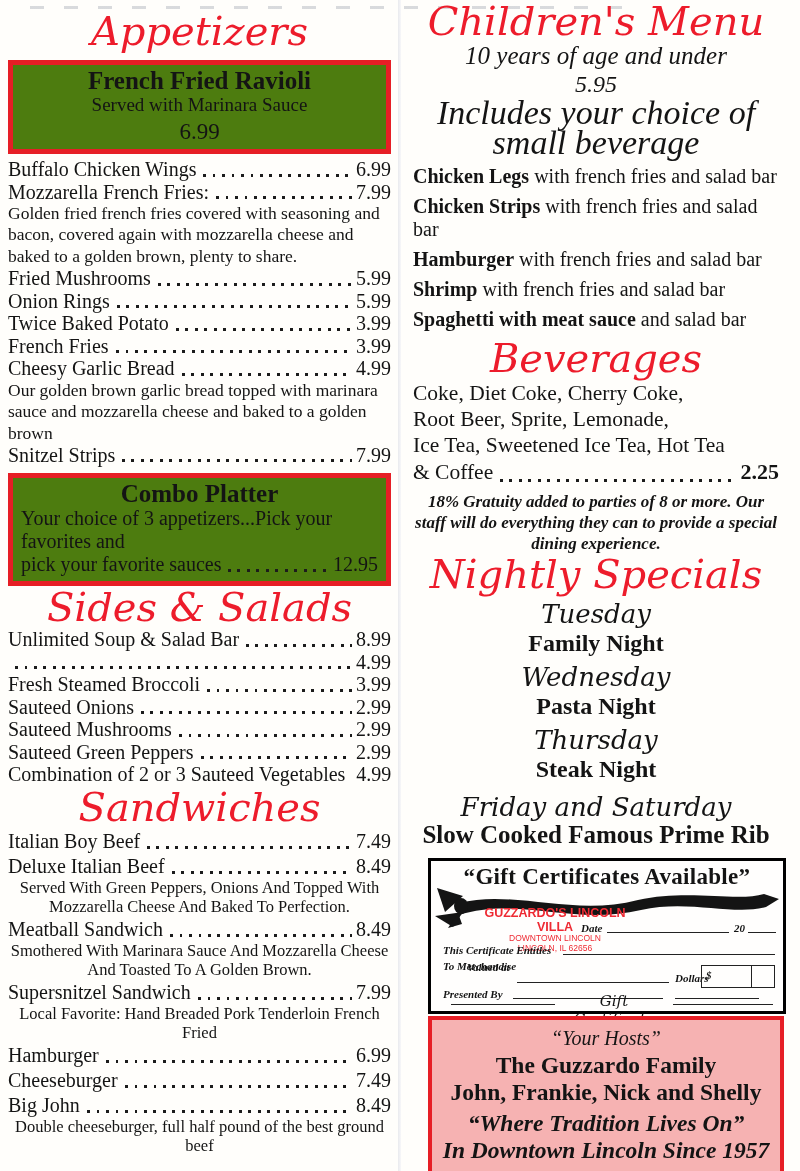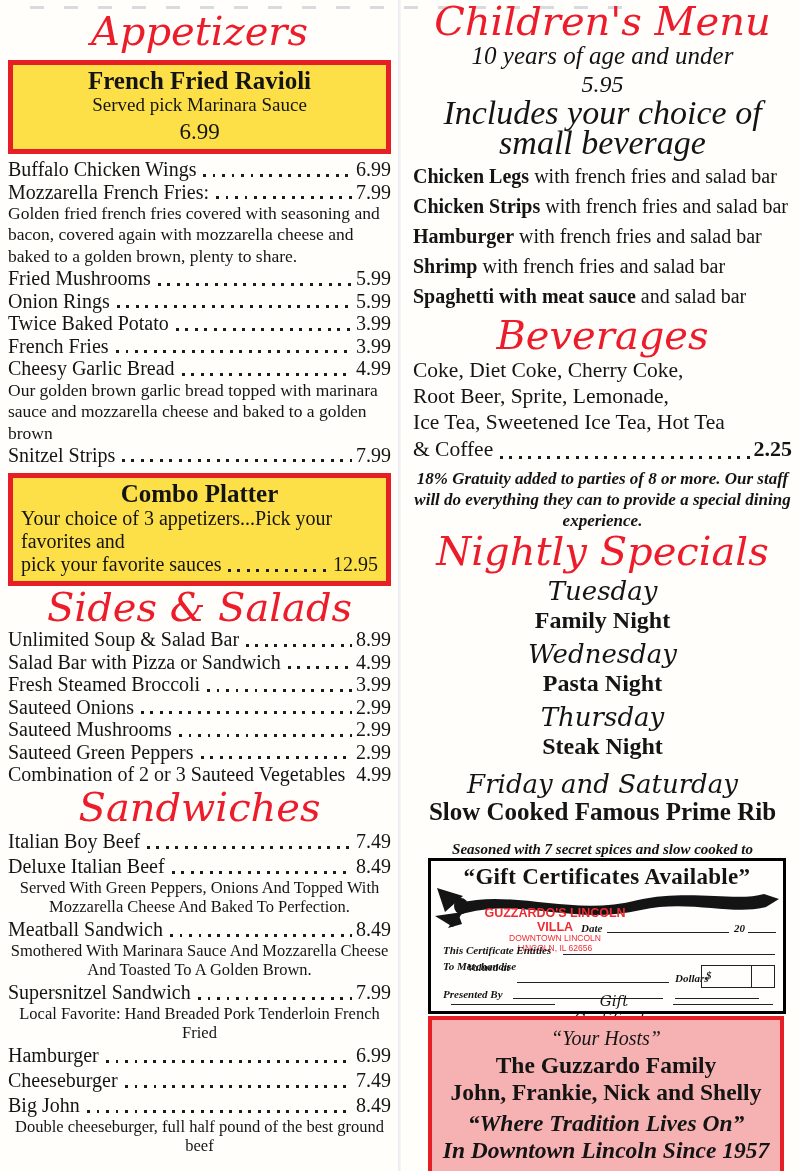--- a/index.html
+++ b/index.html
@@ -4,28 +4,28 @@
 <style>
   html,body{margin:0;padding:0;}
   body{width:800px;height:1171px;background:#ffffff;font-family:"Liberation Serif",serif;color:#141414;}
   .sheet{position:relative;width:800px;height:1171px;overflow:hidden;background:#fffefb;}
   .gutter{position:absolute;left:398px;top:0;width:3px;height:100%;
           background:linear-gradient(90deg,#e9eaee,#f7f7f9);}
   .top-dashes{position:absolute;top:6px;left:30px;width:600px;height:3px;opacity:.55;
           background:repeating-linear-gradient(90deg,#b9bdc4 0 14px,transparent 14px 34px);}
   .page-col{position:absolute;top:0;height:100%;box-sizing:border-box;}
   .left{left:0;width:399px;padding:10px 8px;}
-  .right{left:401px;width:399px;padding:0 8px 0 12px;}
+  .right{left:401px;width:399px;padding:0 21px 0 12px;}
 
   h1.script{font-family:"DejaVu Serif",serif;font-style:italic;font-weight:400;
             font-size:40px;line-height:42px;text-align:center;margin:0;color:#ed1c2b;}
   .mt12{margin-top:12px}.mt4{margin-top:4px}.mt2{margin-top:2px}
 
   
-  .feature-box{border:5px solid #e61e25;background:#fde047;text-align:center;
+  .feature-box{border:5px solid #e61e25;background:#4d7c0f;text-align:center;
                margin-top:8px;padding:2px 6px 5px;}
   .fb-title{font-weight:bold;font-size:25px;line-height:27px;}
   .fb-sub{font-size:19px;line-height:21px;}
   .fb-price{font-size:23px;line-height:24px;margin-top:5px;}
   .combo{text-align:left;margin-top:7px;padding:2px 8px 5px;}
   .combo .fb-title{text-align:center;line-height:27px;}
   .combo-l1{font-size:20px;line-height:23px;}
   .combo .row{font-size:20px;line-height:23px;}
 
   
@@ -94,21 +94,21 @@
 
 <div class="sheet">
   <div class="top-dashes"></div>
   <div class="gutter"></div>
 
   <div class="page-col left">
     <h1 class="script mt12">Appetizers</h1>
 
     <div class="feature-box">
       <div class="fb-title">French Fried Ravioli</div>
-      <div class="fb-sub">Served pick Marinara Sauce</div>
+      <div class="fb-sub">Served with Marinara Sauce</div>
       <div class="fb-price">6.99</div>
     </div>
 
     <div id="app-list" class="mt4">
         <div class="row">
           <span class="nm">Buffalo Chicken Wings</span>
           <span class="dots"></span>
           <span class="pr">6.99</span>
         </div>
         <div class="row">
@@ -161,21 +161,20 @@
     </div>
 
     <h1 class="script mt4">Sides &amp; Salads</h1>
     <div id="sides-list">
         <div class="row">
           <span class="nm">Unlimited Soup &amp; Salad Bar</span>
           <span class="dots"></span>
           <span class="pr">8.99</span>
         </div>
         <div class="row">
-          <span class="nm">Salad Bar with Pizza or Sandwich</span>
           <span class="dots"></span>
           <span class="pr">4.99</span>
         </div>
         <div class="row">
           <span class="nm">Fresh Steamed Broccoli</span>
           <span class="dots"></span>
           <span class="pr">3.99</span>
         </div>
         <div class="row">
           <span class="nm">Sauteed Onions</span>

